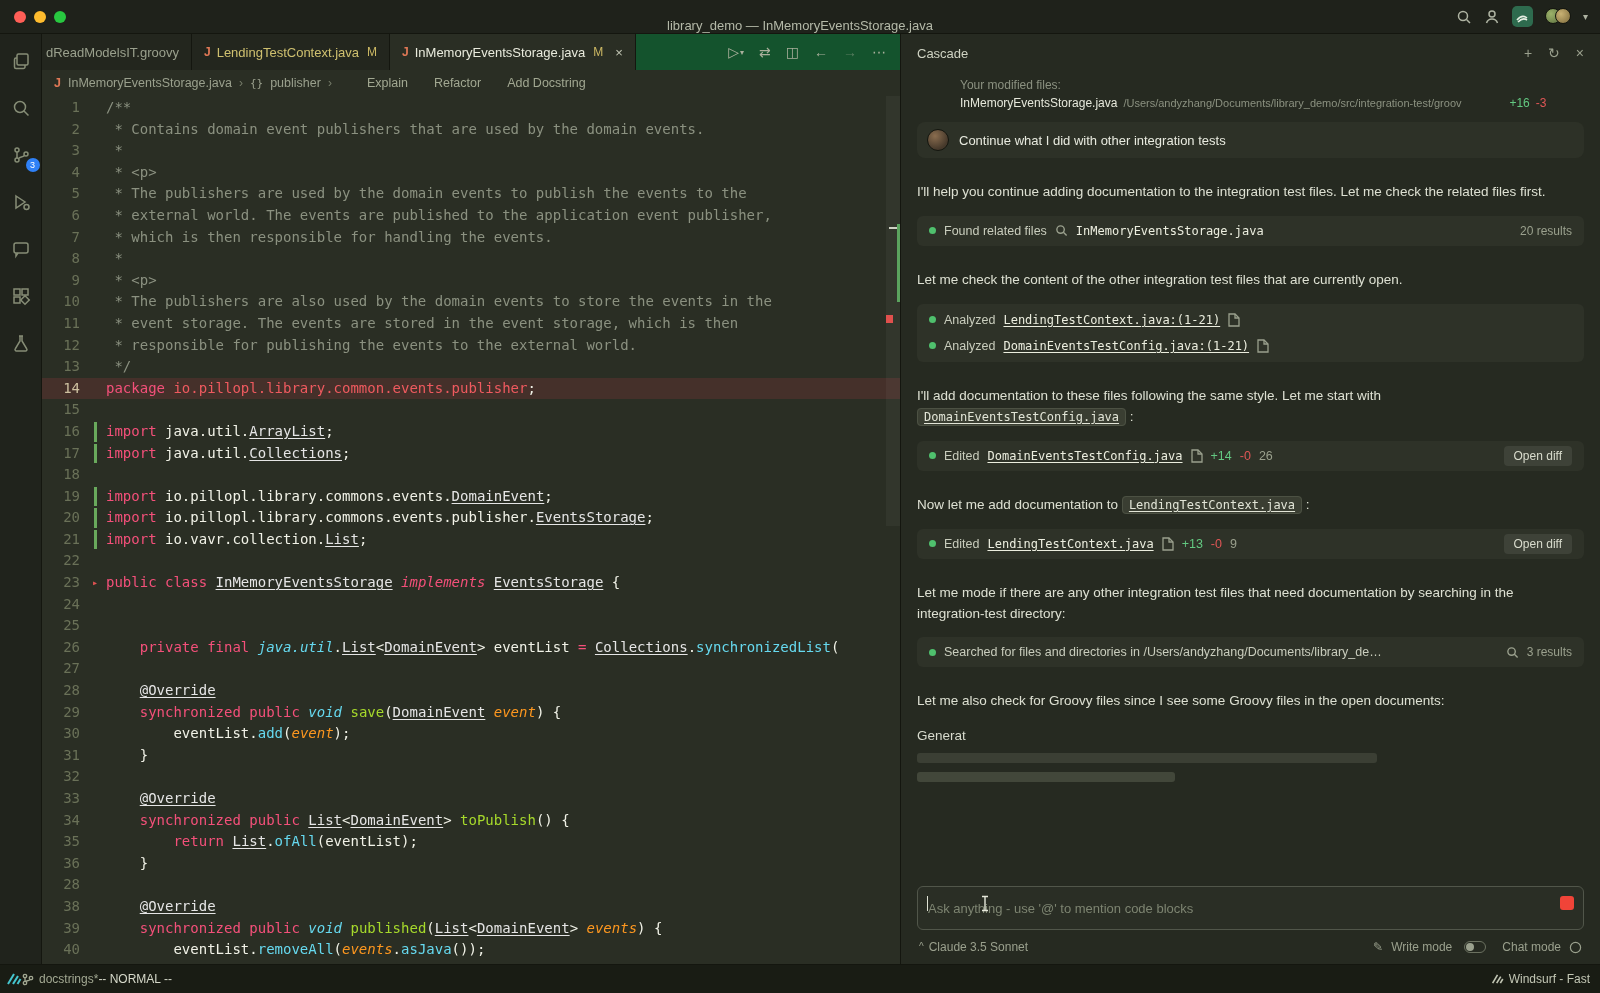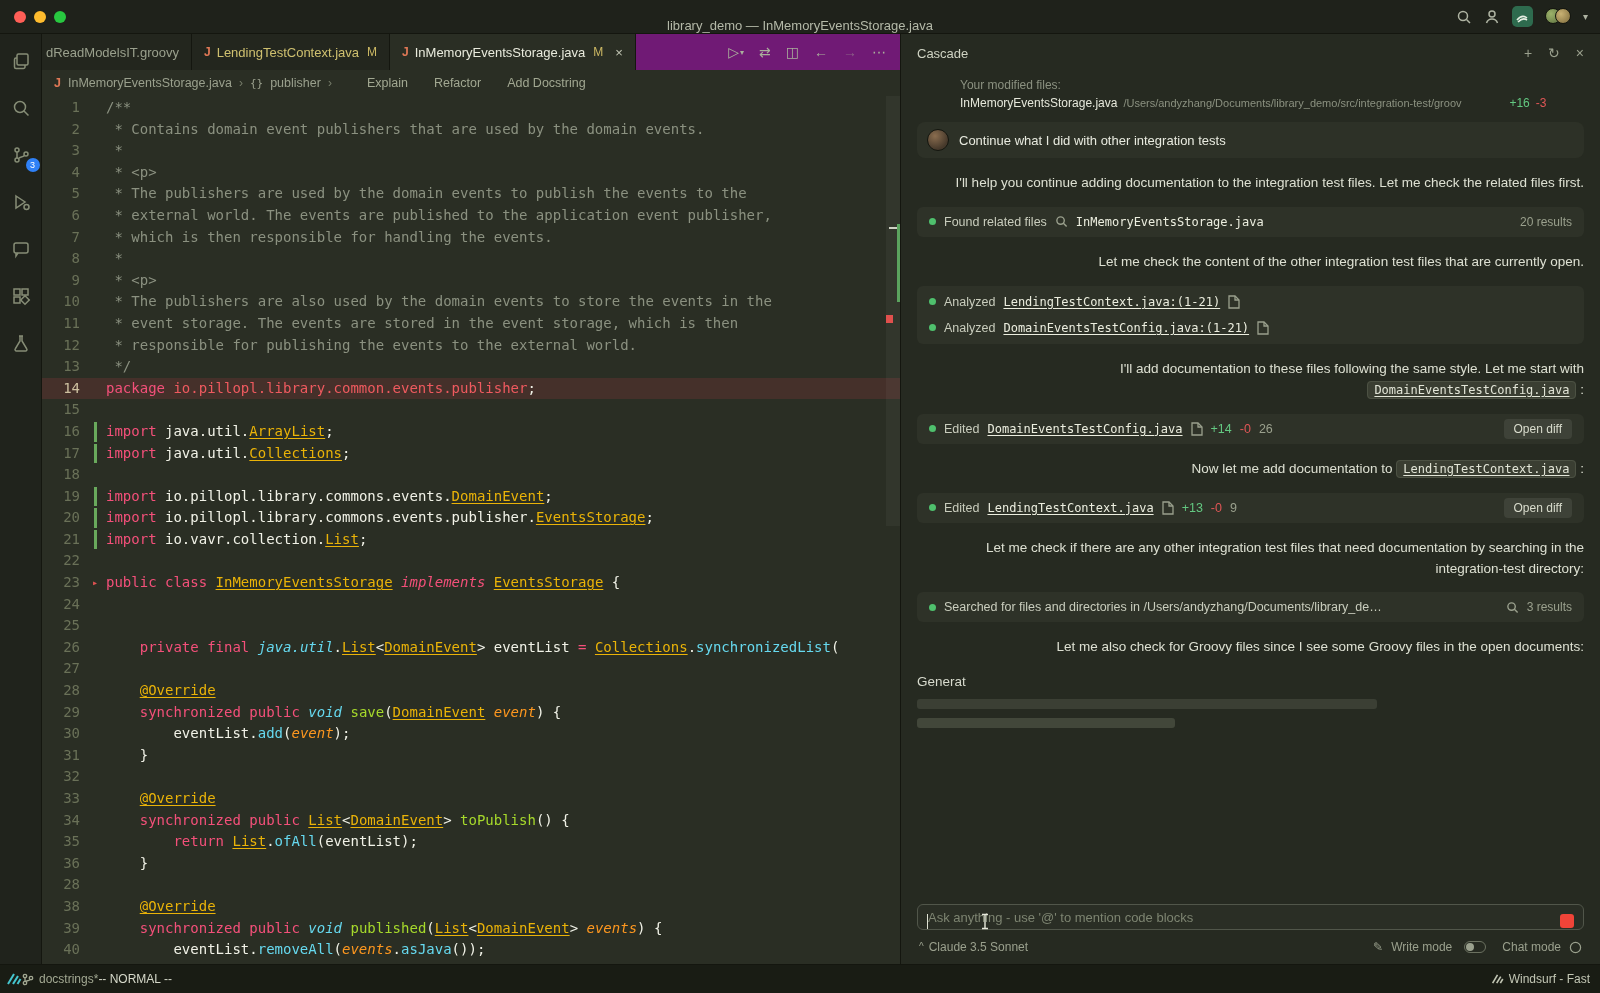--- a/index.html
+++ b/index.html
@@ -28,21 +28,21 @@
 
   
   .activitybar { width:42px; background:#20231c; border-right:1px solid #14160f;
     display:flex; flex-direction:column; align-items:center; padding-top:14px; gap:21px; flex:0 0 42px;}
   .act { position:relative; width:26px; height:26px; display:flex; align-items:center; justify-content:center; color:#868d76; }
   .badge { position:absolute; right:-6px; bottom:-4px; background:#2f81f7; color:#fff; font-size:9px;
     min-width:14px; height:14px; border-radius:8px; display:flex; align-items:center; justify-content:center; padding:0 3px;}
 
   
   .editor-col { width:858px; flex:0 0 858px; display:flex; flex-direction:column; background:#2a2e24; min-width:0;}
-  .tabs-row { height:36px; background:#701a75; display:flex; align-items:stretch; flex:0 0 36px; }
+  .tabs-row { height:36px; background:#14532d; display:flex; align-items:stretch; flex:0 0 36px; }
   .tab { display:flex; align-items:center; gap:6px; padding:0 12px; font-size:13px; color:#9aa08d;
     border-right:1px solid #14160f; background:#23261e; white-space:nowrap; overflow:hidden;}
   .tab.first { max-width:170px; padding-left:4px; }
   .tab .jicon { color:#e07856; font-weight:bold; font-size:12px; }
   .tab .mod { color:#cdb964; font-size:12px; margin-left:2px;}
   .tab.t2 .tab-label { color:#cfc06f; }
   .tab.active { background:#2a2e24; color:#e9ebdd; }
   .tab .close { margin-left:6px; color:#c3c7b5; font-size:13px; }
   .tab-actions { margin-left:auto; display:flex; align-items:center; gap:15px; padding:0 14px; color:#aab09c; font-size:14px;}
   .tab-actions .ta { display:flex; align-items:center; }
@@ -61,21 +61,21 @@
     font-size:14px; padding-top:1px;}
   .line { display:flex; height:21.6px; line-height:21.6px; white-space:pre; }
   .line .ln { width:50px; flex:0 0 50px; text-align:right; padding-right:12px; color:#6a7158; }
   .line .git { width:14px; flex:0 0 14px; position:relative; }
   .line .git.add::before { content:""; position:absolute; left:2px; top:1px; bottom:1px; width:3px; background:#69a95c; }
   .line .git.mark { color:#e05252; font-size:10px; line-height:21.6px; }
   .line .ct { white-space:pre; }
   .line.hl { background:#45302a; }
   .line.hl .ln { color:#cdc0a0; }
   .tk-c{color:#8b9180} .tk-k{color:#f4507a} .tk-ki{color:#f4507a;font-style:italic}
-  .tk-t{color:#eab308;text-decoration:underline;text-underline-offset:2px;text-decoration-thickness:1px}
+  .tk-t{color:#e5e5e5;text-decoration:underline;text-underline-offset:2px;text-decoration-thickness:1px}
   .tk-ti{color:#66d9ef;font-style:italic} .tk-m{color:#66d9ef} .tk-f{color:#a6d92b}
   .tk-p{color:#fd971f;font-style:italic} .tk-w{color:#f1f2e7} .tk-r{color:#ef5a5f}
   .overview { position:absolute; top:0; right:0; bottom:0; width:14px; }
   .ov-thumb { position:absolute; top:0; right:0; width:14px; height:430px; background:rgba(255,255,255,0.04); }
   .ov-dash { position:absolute; top:131px; right:3px; width:8px; height:2px; background:#cfd2c4; }
   .ov-green { position:absolute; top:128px; right:0; width:3px; height:78px; background:#5ba35e; }
   .ov-red { position:absolute; top:219px; left:0; width:7px; height:8px; background:#e0504d; }
 
   
   .panel { flex:1; background:#262a21; border-left:1px solid #14160f; display:flex; flex-direction:column; min-width:0;}
@@ -89,21 +89,21 @@
   .mf-row { display:flex; align-items:baseline; gap:6px; margin-top:4px; font-size:12px; }
   .mf-name { color:#e6e8db; }
   .mf-path { color:#8b9180; font-size:11px; max-width:380px; overflow:hidden; white-space:nowrap; flex:1;}
   .mf-add { color:#63c881; } .mf-del { color:#e05656; }
 
   .user-msg { margin-top:12px; background:#2d3127; border-radius:8px; padding:7px 10px;
     display:flex; align-items:center; gap:10px; font-size:13px; color:#e8ead f; color:#e8eadf;}
   .avatar { width:22px; height:22px; border-radius:50%; flex:0 0 22px;
     background:radial-gradient(circle at 35% 30%, #8a6d4f, #46392b 70%); border:1px solid #14160f;}
 
-  .para { margin-top:15px; font-size:13.5px; line-height:1.55; color:#dde0d2;text-align:right; }
+  .para { margin-top:24px; font-size:13.5px; line-height:1.55; color:#dde0d2; }
   .chip { font-family:"DejaVu Sans Mono",monospace; font-size:12px; background:#3a3e32;
     border:1px solid #4c5143; border-radius:4px; padding:1px 6px; color:#e2e5d7;
     text-decoration:underline; text-underline-offset:2px; }
 
   .tool-row { margin-top:13px; background:#2e3228; border-radius:6px; min-height:30px;
     display:flex; align-items:center; padding:0 12px; gap:8px; font-size:12.5px; color:#c9cdbd;}
   .tool-group { margin-top:13px; background:#2e3228; border-radius:6px; padding:3px 0; }
   .tool-group .tool-row { margin-top:0; background:transparent; min-height:26px; }
   .dot { width:7px; height:7px; border-radius:50%; background:#4fc06d; flex:0 0 7px; }
   .tr-file { font-family:"DejaVu Sans Mono",monospace; font-size:12px; color:#eceedf; }
@@ -113,21 +113,21 @@
   .num-add { color:#63c881; } .num-del { color:#e05656; } .num-gray { color:#9aa08d; }
   .open-diff { background:#3e4238; border-radius:4px; padding:3px 10px; font-size:12px; color:#d9dccd; white-space:nowrap;}
   .tr-label.long { overflow:hidden; white-space:nowrap; text-overflow:ellipsis; max-width:440px; }
   .ticon { color:#9aa08d; display:flex; }
 
   .stream { margin-top:16px; font-size:13.5px; color:#d8dbce; }
   .skel1 { margin-top:10px; height:10px; width:460px; background:#3b3f34; border-radius:3px; }
   .skel2 { margin-top:9px; height:10px; width:258px; background:#42473a; border-radius:3px; }
 
   .composer { margin-top:auto; padding:8px 0 0 0; }
-  .input-box { position:relative; height:26px; border:1px solid #51564a; border-radius:6px;
+  .input-box { position:relative; height:44px; border:1px solid #51564a; border-radius:6px;
     background:#2a2e25; display:flex; align-items:center; padding:0 34px 0 10px; }
   .input-box input { width:100%; background:transparent; border:none; outline:none;
     font-size:13px; color:#e6e8db; font-family:"Liberation Sans",sans-serif; caret-color:#e6e8db;}
   .input-box input::placeholder { color:#7d8471; }
   .fake-caret { position:absolute; left:9px; top:9px; width:1px; height:15px; background:#dfe2d4; }
   .ibeam { position:absolute; left:62px; top:8px; }
   .stop-btn { position:absolute; right:9px; top:9px; width:14px; height:14px; border-radius:3px; background:#f04438; }
   .composer-footer { height:34px; display:flex; align-items:center; gap:8px; font-size:12px; color:#9aa08d; padding:0 2px;}
   .model { display:flex; align-items:center; gap:5px; }
   .model .chev { font-size:10px; transform:translateY(-1px); }
@@ -437,21 +437,21 @@
                 <path d="M7 1v4h4"></path>
               </svg>
           </span>
           <span class="num-add">+13</span>
           <span class="num-del">-0</span>
           <span class="num-gray">9</span>
           <span class="spacer"></span>
           <span class="open-diff">Open diff</span>
         </div>
 
-        <div class="para">Let me check if there are any other integration test files that need documentation by searching in the integration-test directory:</div>
+        <div class="para">Let me mode if there are any other integration test files that need documentation by searching in the integration-test directory:</div>
 
         <div class="tool-row">
           <span class="dot"></span>
           <span class="tr-label long">Searched for files and directories in /Users/andyzhang/Documents/library_dem...</span>
           <span class="spacer"></span>
           <span class="ticon">
             <svg width="13" height="13" viewBox="0 0 14 14" fill="none" stroke="#9aa08d" stroke-width="1.5">
                 <circle cx="6" cy="6" r="4"></circle>
                 <line x1="9" y1="9" x2="12.5" y2="12.5"></line>
               </svg>

